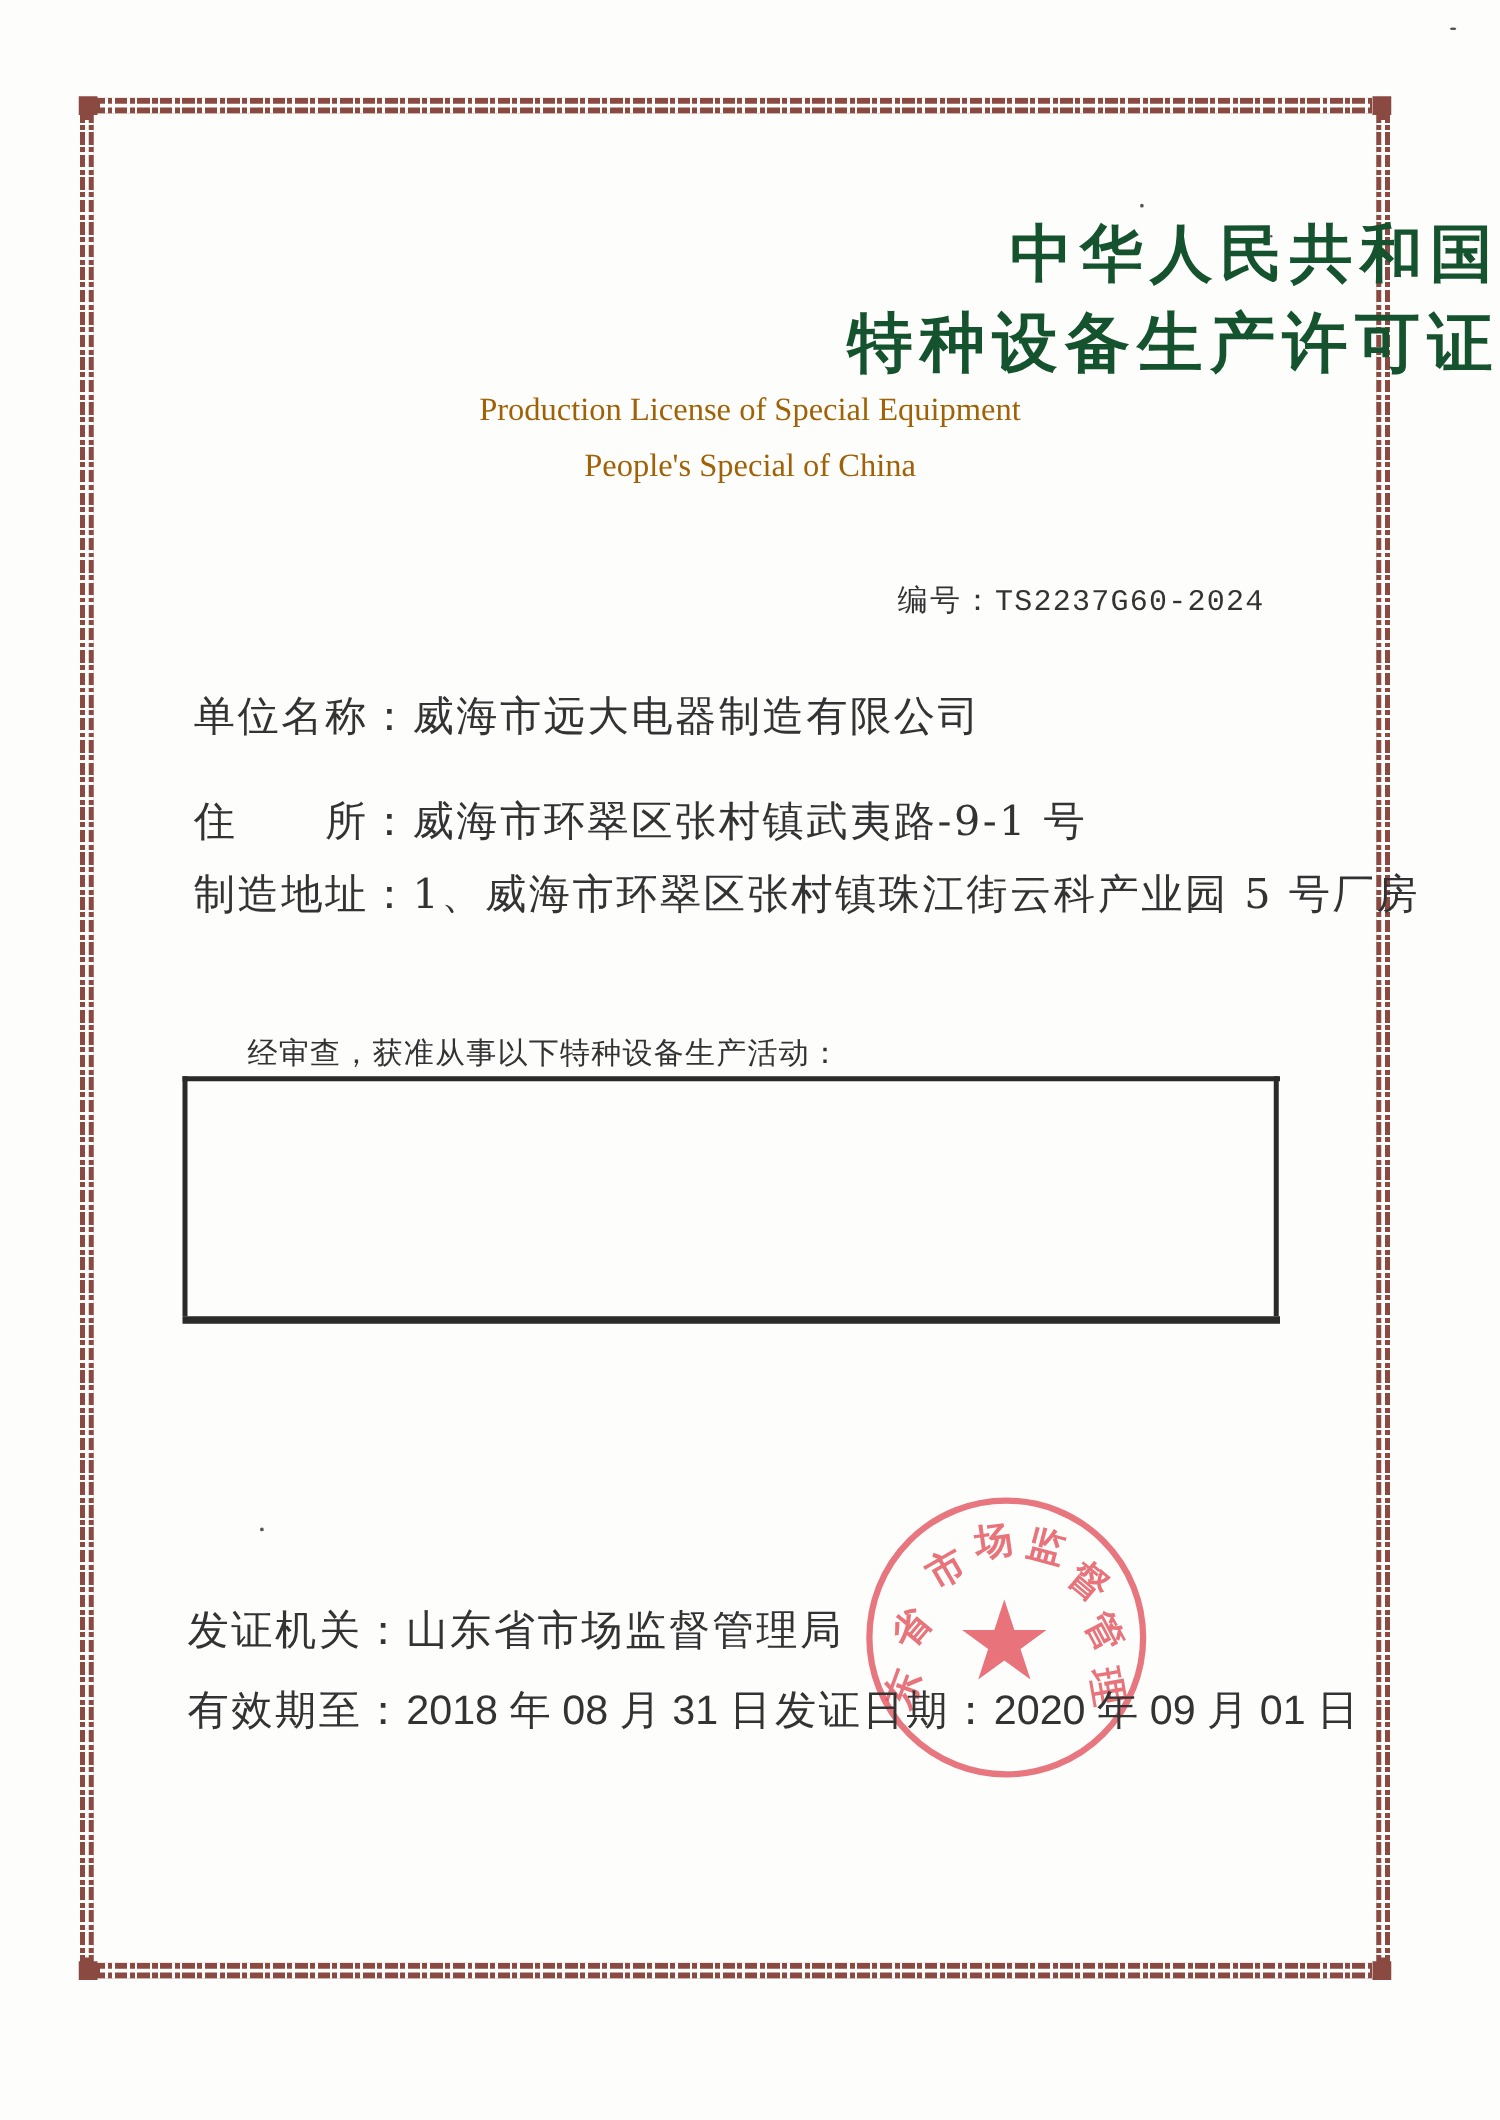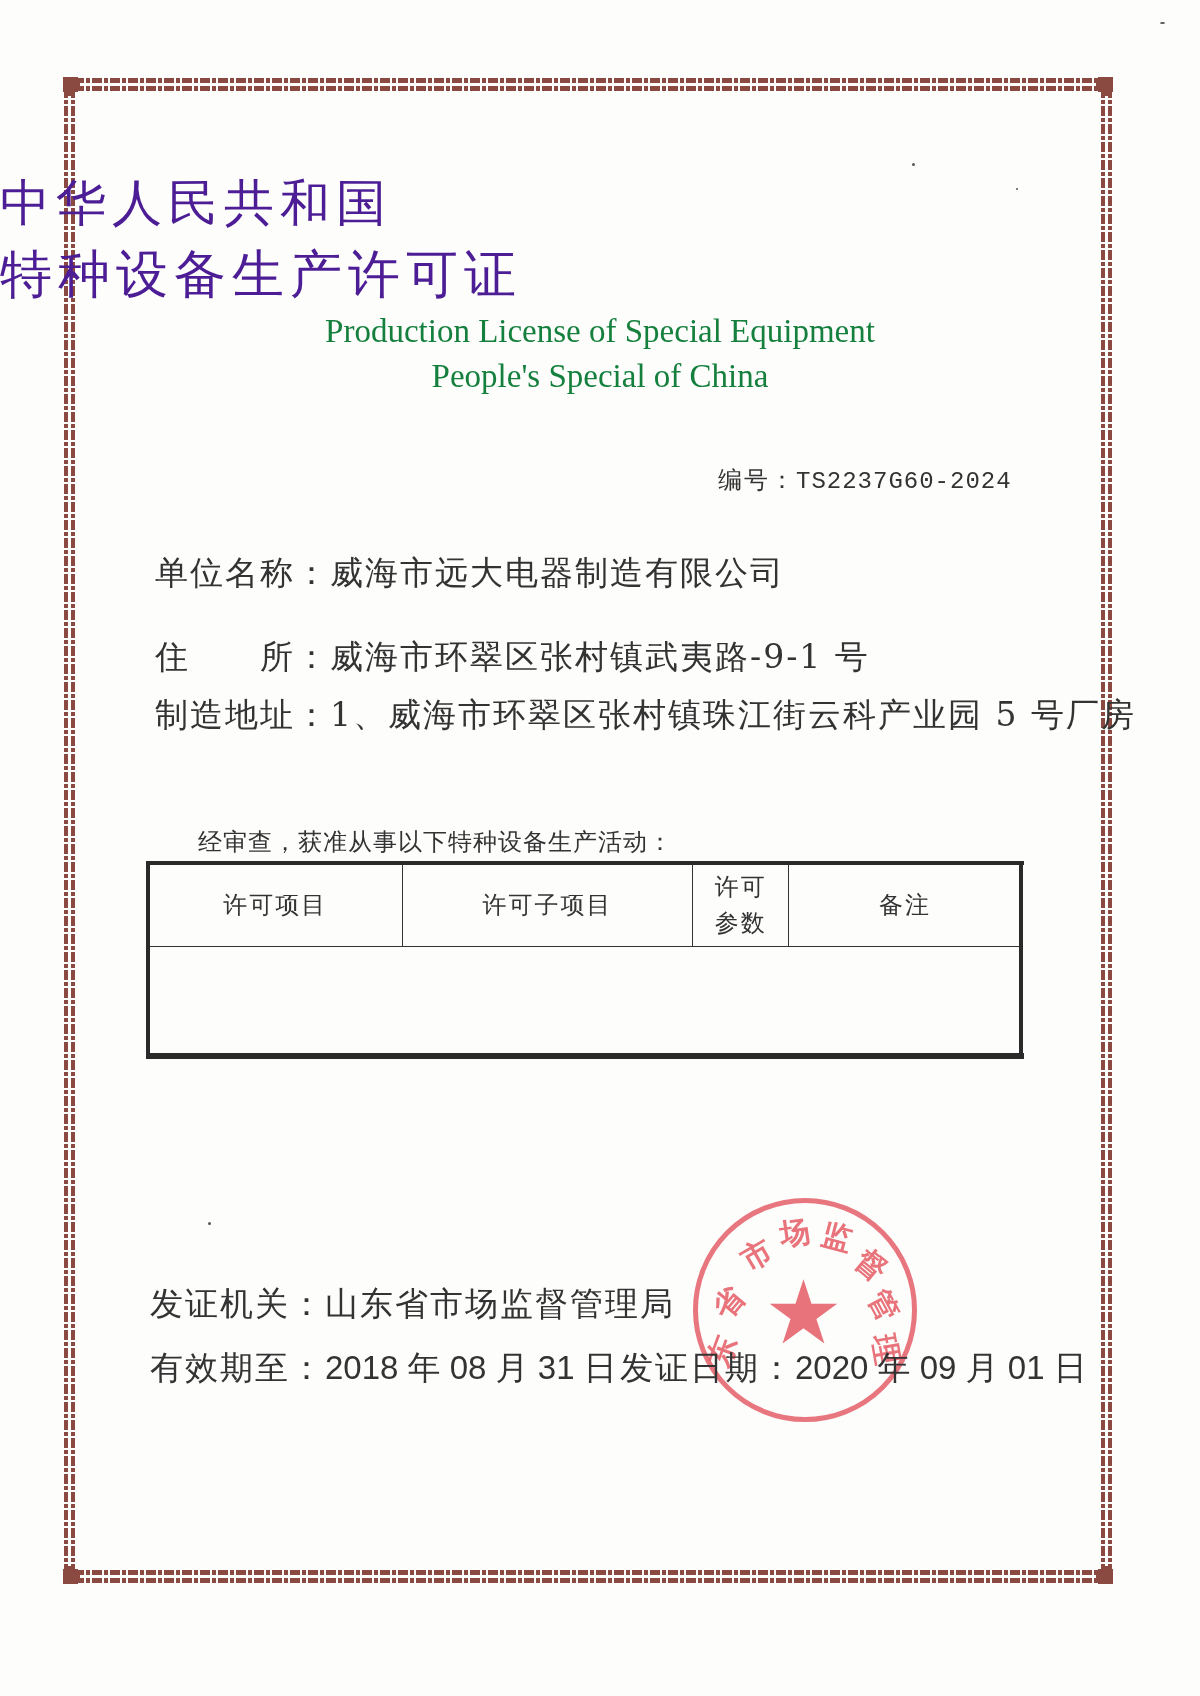--- a/index.html
+++ b/index.html
@@ -24,27 +24,27 @@
     width:11px;
     background:
       repeating-linear-gradient(180deg, transparent 0 2px, #fdfdfc 2px 4px, transparent 4px 8px, #fdfdfc 8px 10px, transparent 10px 18px),
       linear-gradient(#8a4a42,#8a4a42);
   }
   .corner { position:absolute; width:15px; height:15px; background:#8a4a42; }
   .band-inner-h { position:absolute; height:3px; background:#fdfdfc; }
   .band-inner-v { position:absolute; width:3px; background:#fdfdfc; }
 
   .title-cn {
-    position:absolute; left:0; width:1200px; text-align:left;
-    color:#4c1d95; font-family:"DejaVu Sans", sans-serif; font-weight:normal;
+    position:absolute; left:0; width:1200px; text-align:right;
+    color:#14532d; font-family:"DejaVu Sans", sans-serif; font-weight:bold;
     letter-spacing:4px;
   }
   .title-en {
     position:absolute; left:0; width:1200px; text-align:center;
-    color:#15803d; font-family:"Liberation Serif", serif; font-size:33px;
+    color:#a16207; font-family:"Liberation Serif", serif; font-size:26px;
   }
   .field {
     position:absolute; font-family:"DejaVu Serif", serif; font-size:33px;
     color:#333; white-space:nowrap; letter-spacing:2px;
   }
   .mono { font-family:"Liberation Mono", monospace; letter-spacing:1px; }
   .sans { font-family:"Liberation Sans", sans-serif; }
 
   table.lic {
     position:absolute; left:148px; top:863px; width:874px;
@@ -118,29 +118,20 @@
 <div class="field" style="left:198px; top:826px; font-size:24px; letter-spacing:1px;">经审查，获准从事以下特种设备生产活动：</div>
 
 <table class="lic">
   <colgroup>
     <col style="width:254px">
     <col style="width:291px">
     <col style="width:96px">
     <col style="width:233px">
   </colgroup>
   <tbody>
-      <tr class="head">
-    <td>许可项目</td>
-    <td>许可子项目</td>
-    <td style="line-height:36px;">
-      <div>许可</div>
-      <div>参数</div>
-    </td>
-    <td>备注</td>
-  </tr>
 </tbody>
   </table>
 <div class="tbl-frame-top"></div>
 <div class="tbl-frame-left"></div>
 <div class="tbl-frame-right"></div>
 <div class="tbl-frame-bottom"></div>
 
 <div class="seal">
   <div class="seal-text" style="left:66px; top:58px; font-size:88px; font-weight:normal;">★</div>
   <div class="seal-text" style="left:10px; top:128px; transform:rotate(-70deg);">东</div>

